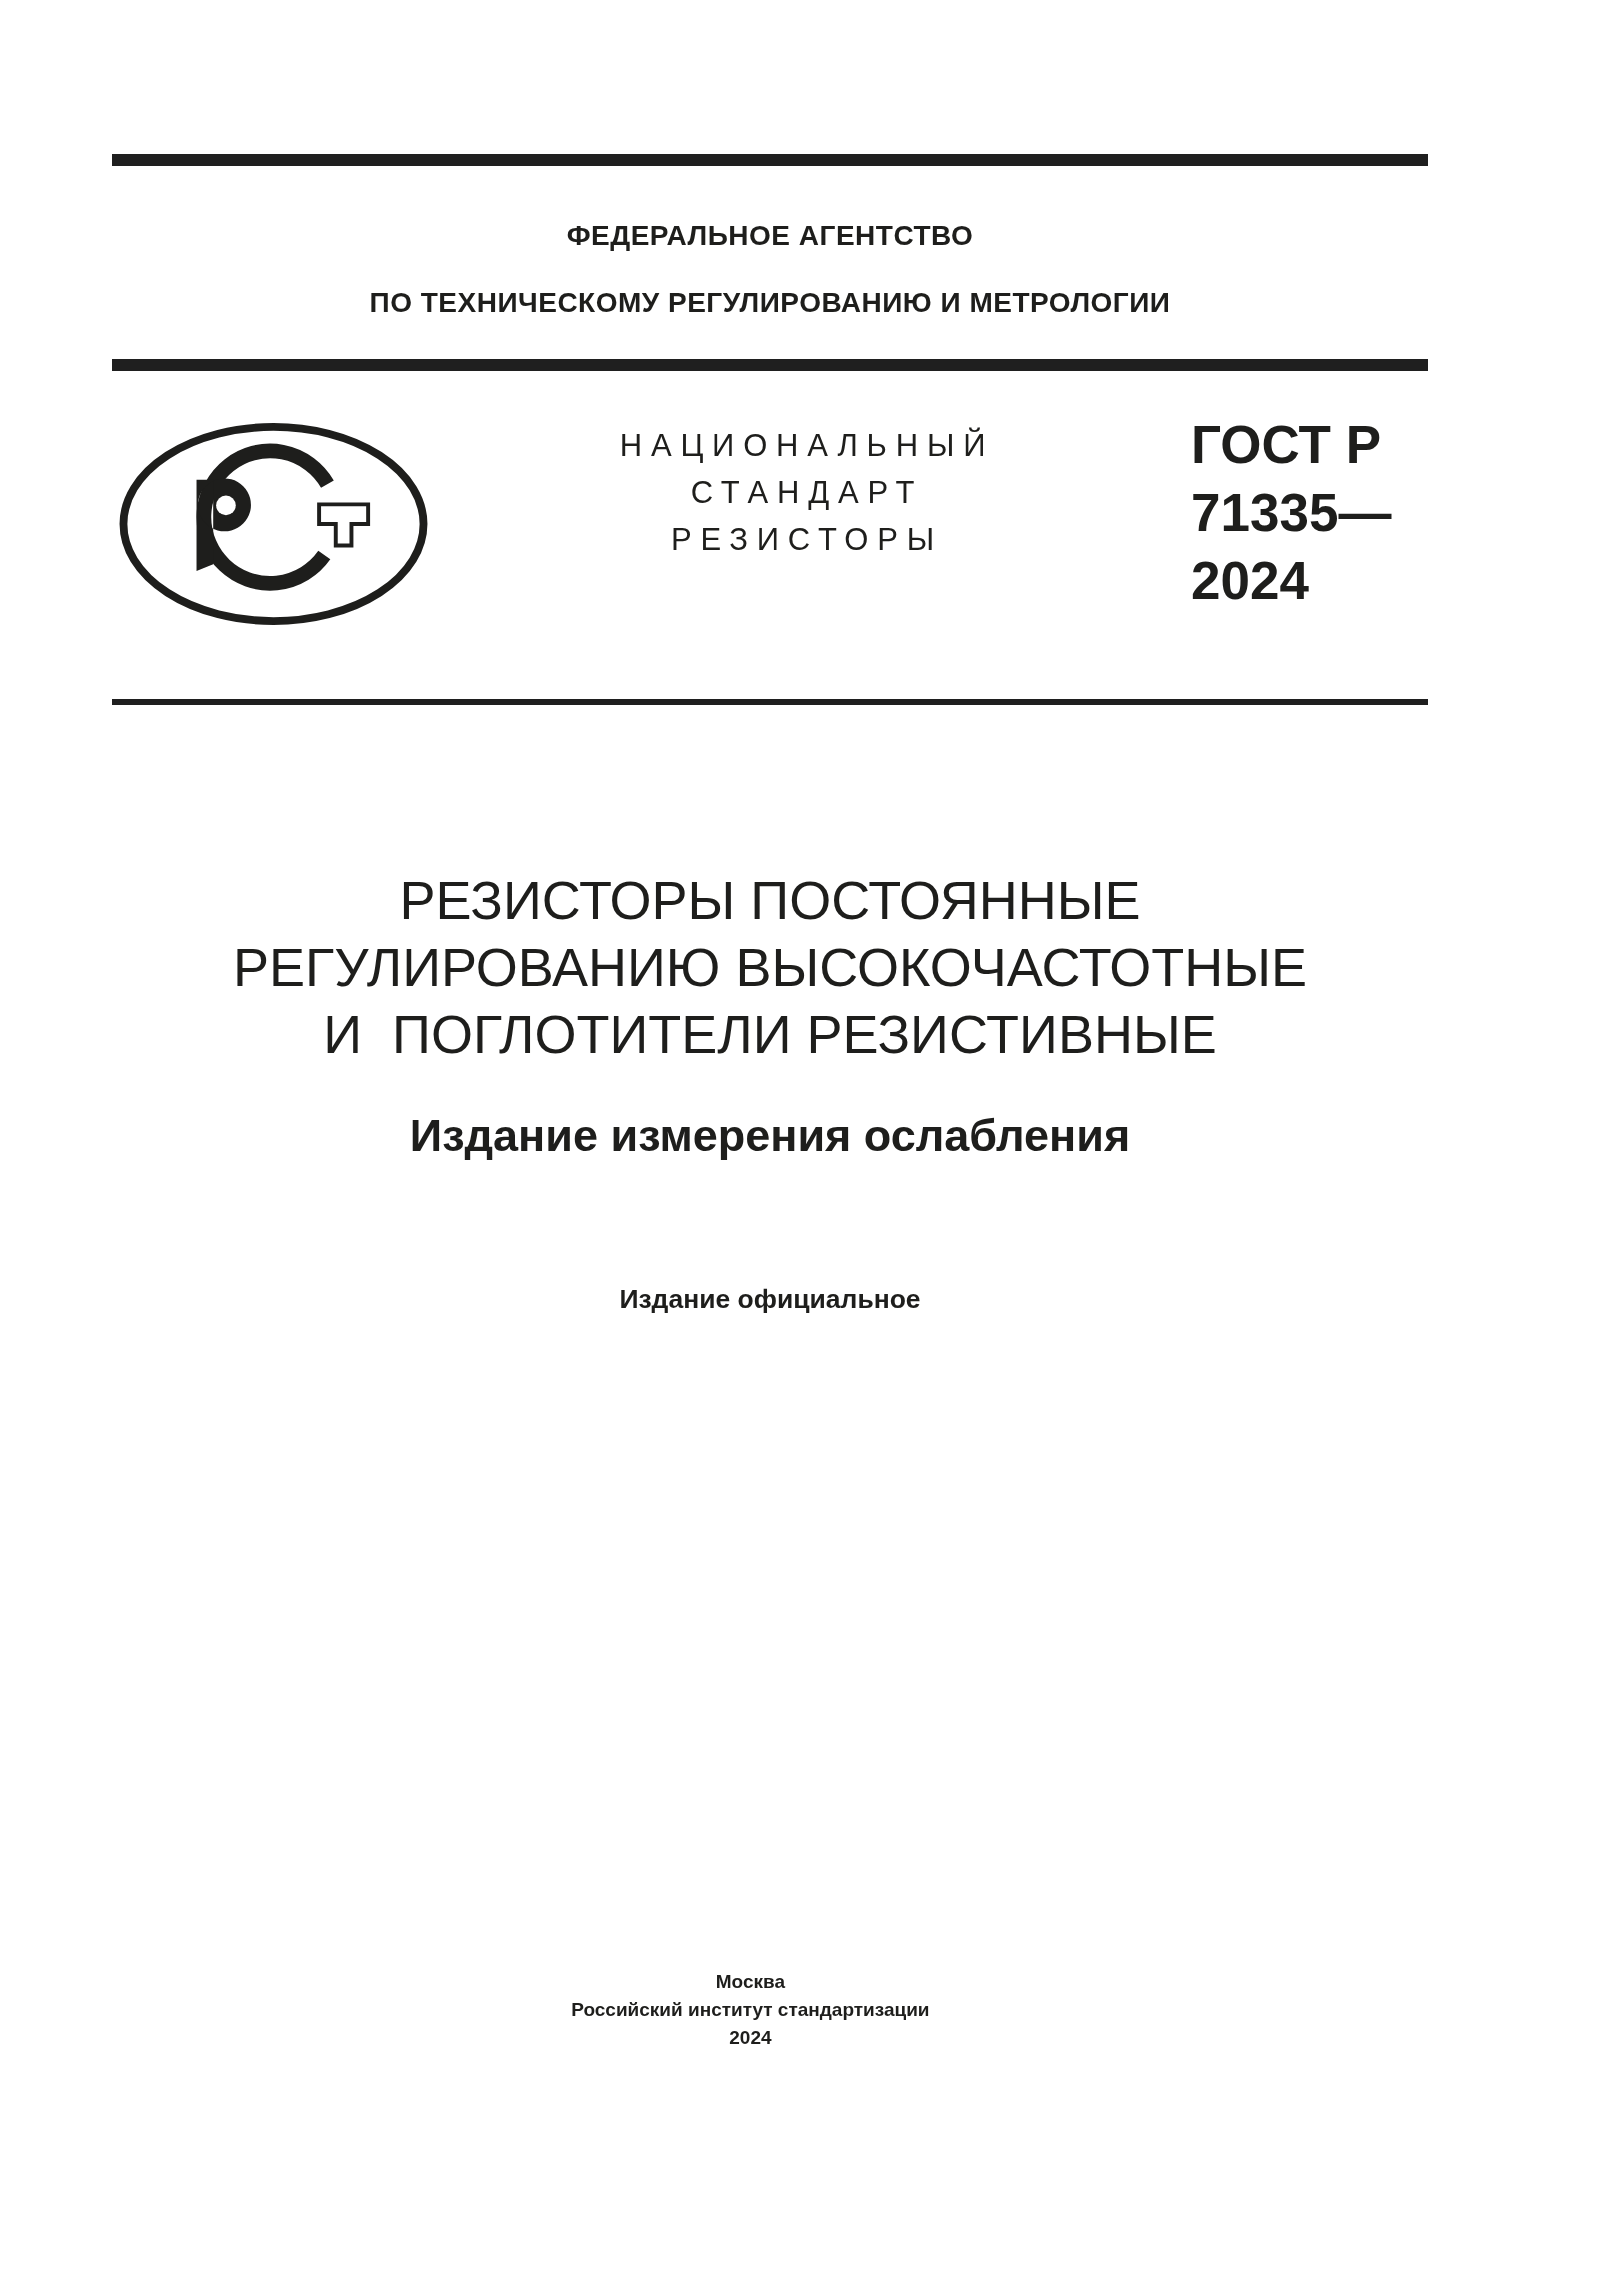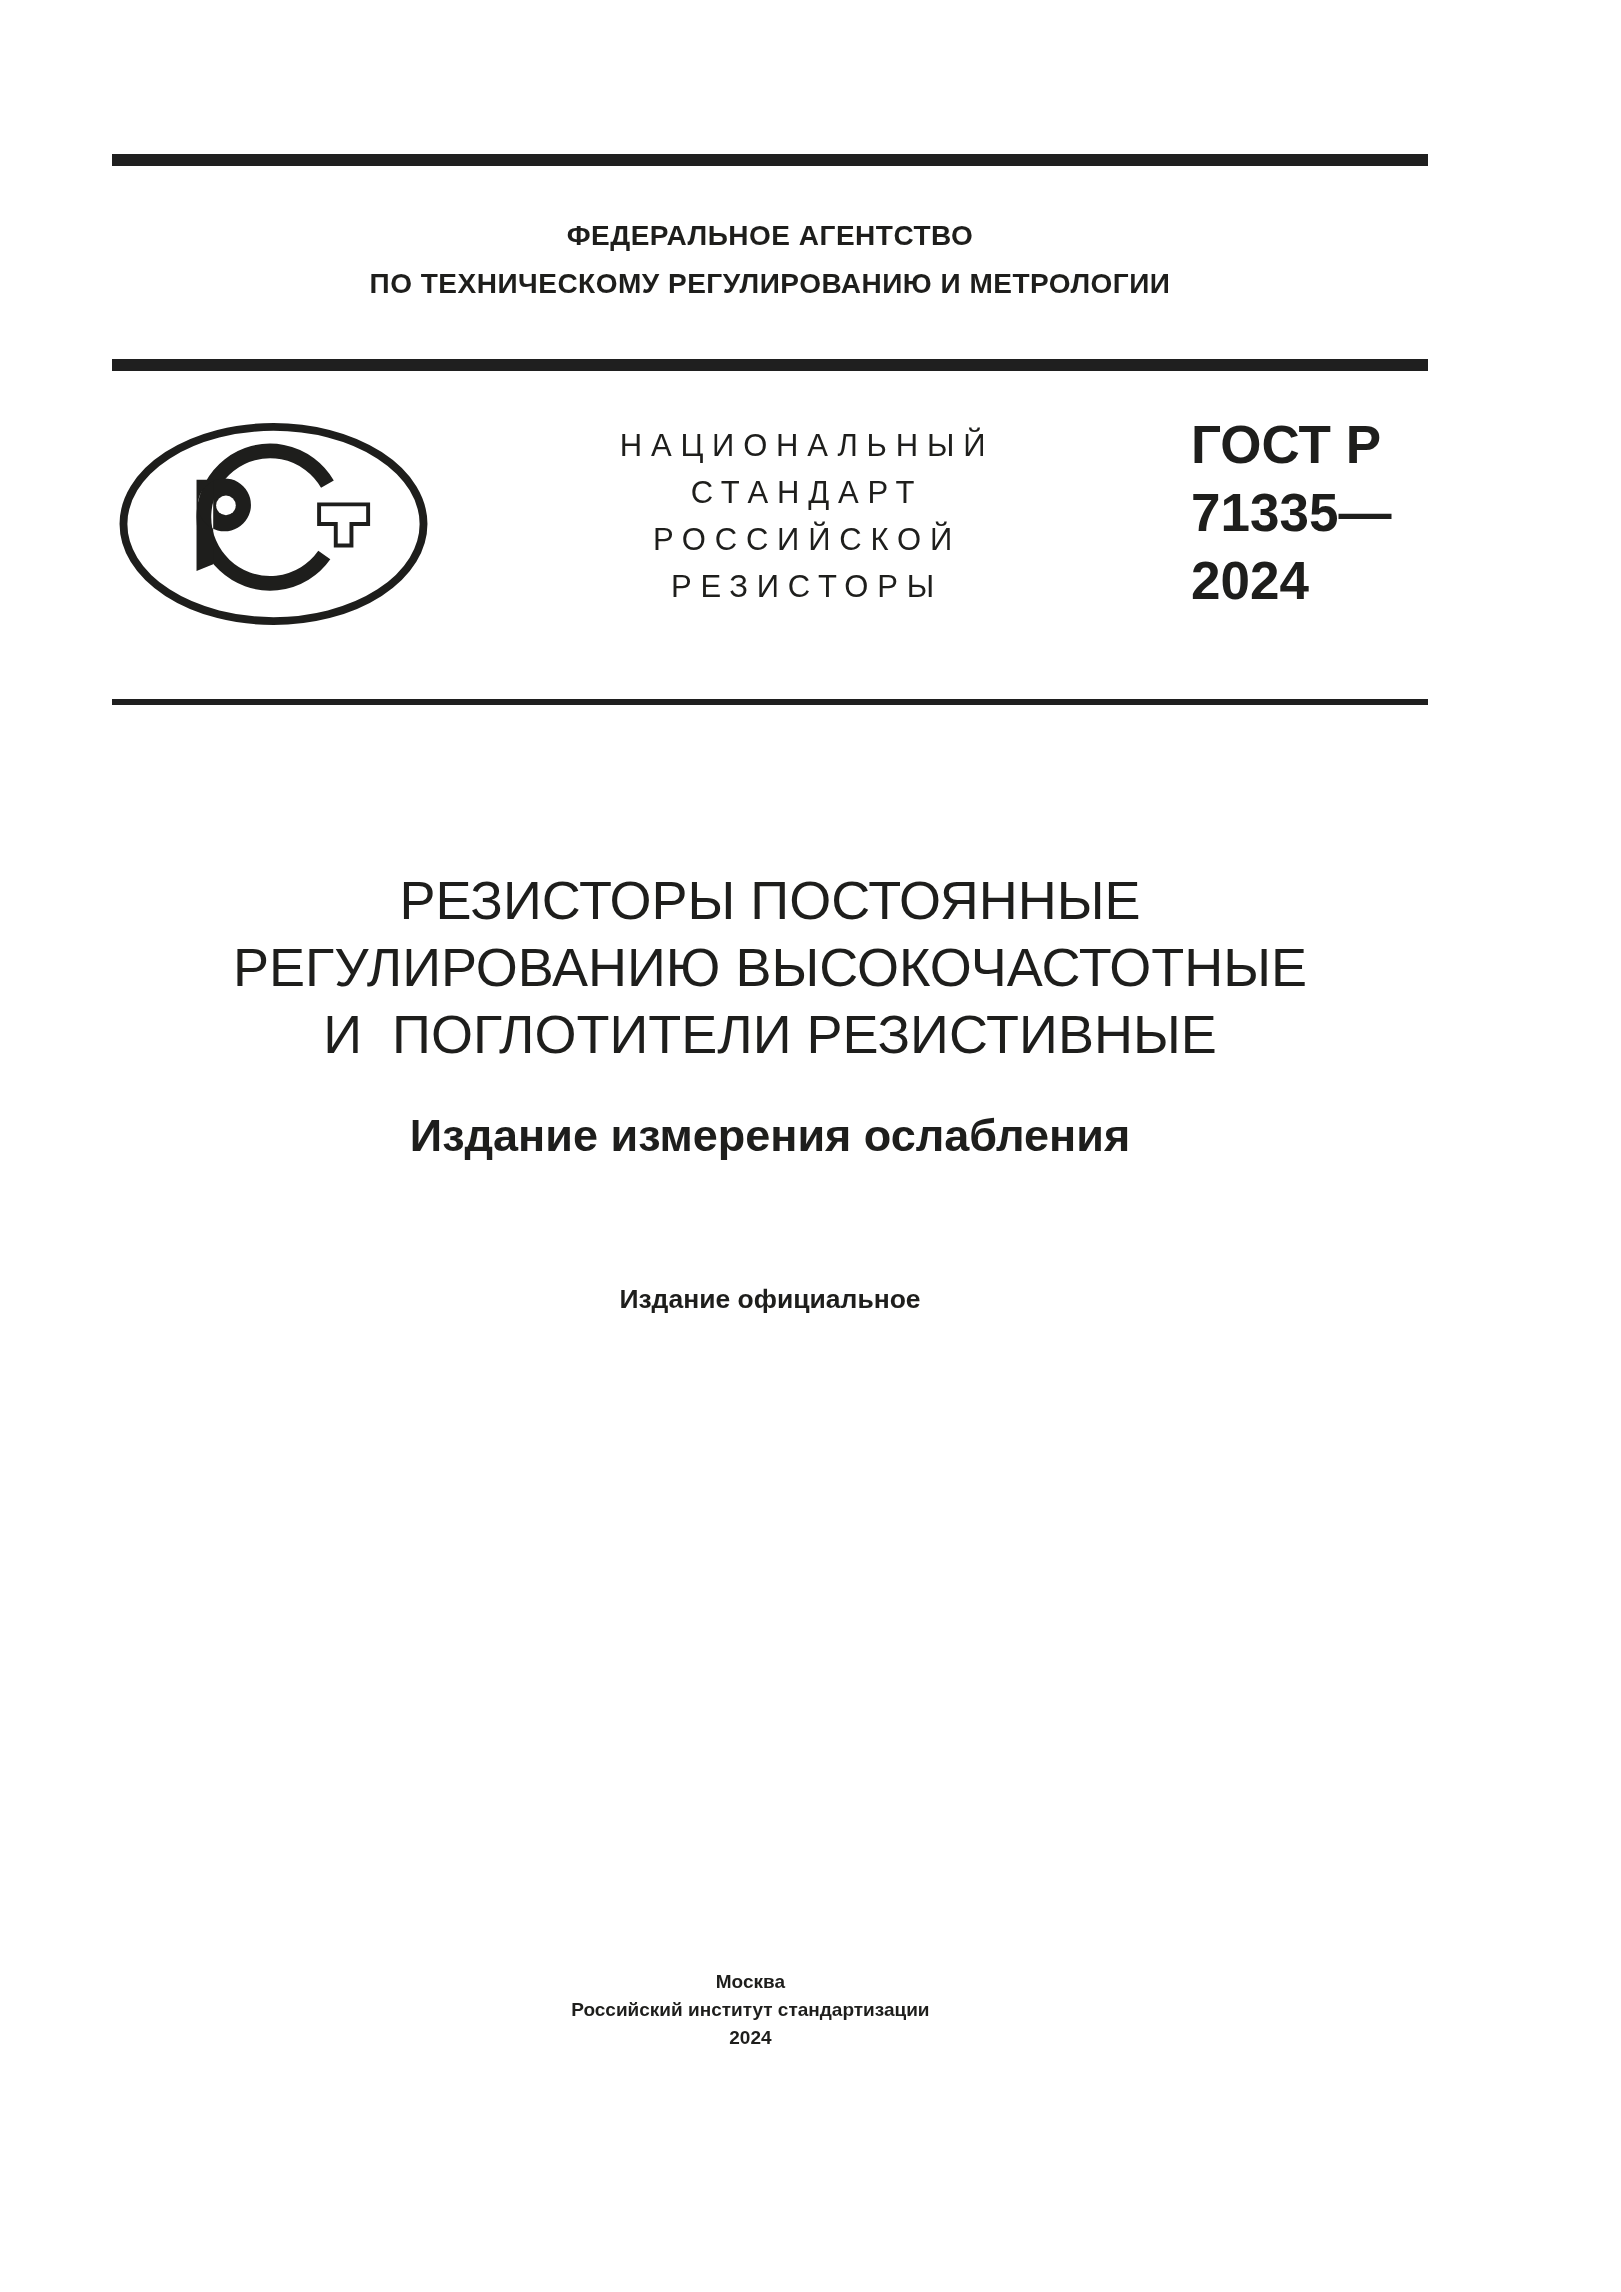--- a/index.html
+++ b/index.html
@@ -29,21 +29,21 @@
     text-align: center;
   }
   .agency-line {
     font-size: 28px;
     font-weight: bold;
     line-height: 32px;
     letter-spacing: 0.5px;
     white-space: pre;
   }
   .agency-1 { top: 220px; }
-  .agency-2 { top: 268px; }
+  .agency-2 { top: 287px; }
 
   .logo-svg { position: absolute; left: 119px; top: 423px; }
 
   .std-type {
     position: absolute;
     left: 424px;
     top: 422px;
     width: 766px;
     text-align: center;
   }
@@ -116,21 +116,20 @@
     <ellipse cx="157.5" cy="103" rx="153" ry="99" fill="none" stroke="#1e1e1c" stroke-width="8"></ellipse>
     <path d="M 212.5 62.3 A 67.5 67.5 0 1 0 209.3 134.7" fill="none" stroke="#1e1e1c" stroke-width="15"></path>
     <path d="M 107.5 56.5 a 27 27 0 1 0 0.02 0 Z M 79 58 L 96 58 L 96 144 L 79 151 Z" fill="#1e1e1c"></path>
     <circle cx="109" cy="84" r="10" fill="#ffffff"></circle>
     <path d="M 204 83 L 254 83 L 254 103 L 237 103 L 237 125 L 221 125 L 221 103 L 204 103 Z" fill="#ffffff" stroke="#1e1e1c" stroke-width="4"></path>
   </svg>
 
   <div class="std-type">
     <div class="std-type-line">НАЦИОНАЛЬНЫЙ</div>
     <div class="std-type-line">СТАНДАРТ</div>
-    <div class="std-type-line">РОССИЙСКОЙ</div>
     <div class="std-type-line">РЕЗИСТОРЫ</div>
   </div>
 
   <div class="designation">
     <div class="designation-line">ГОСТ Р</div>
     <div class="designation-line">71335—</div>
     <div class="designation-line">2024</div>
   </div>
 
   <div class="bar rule-thin"></div>

